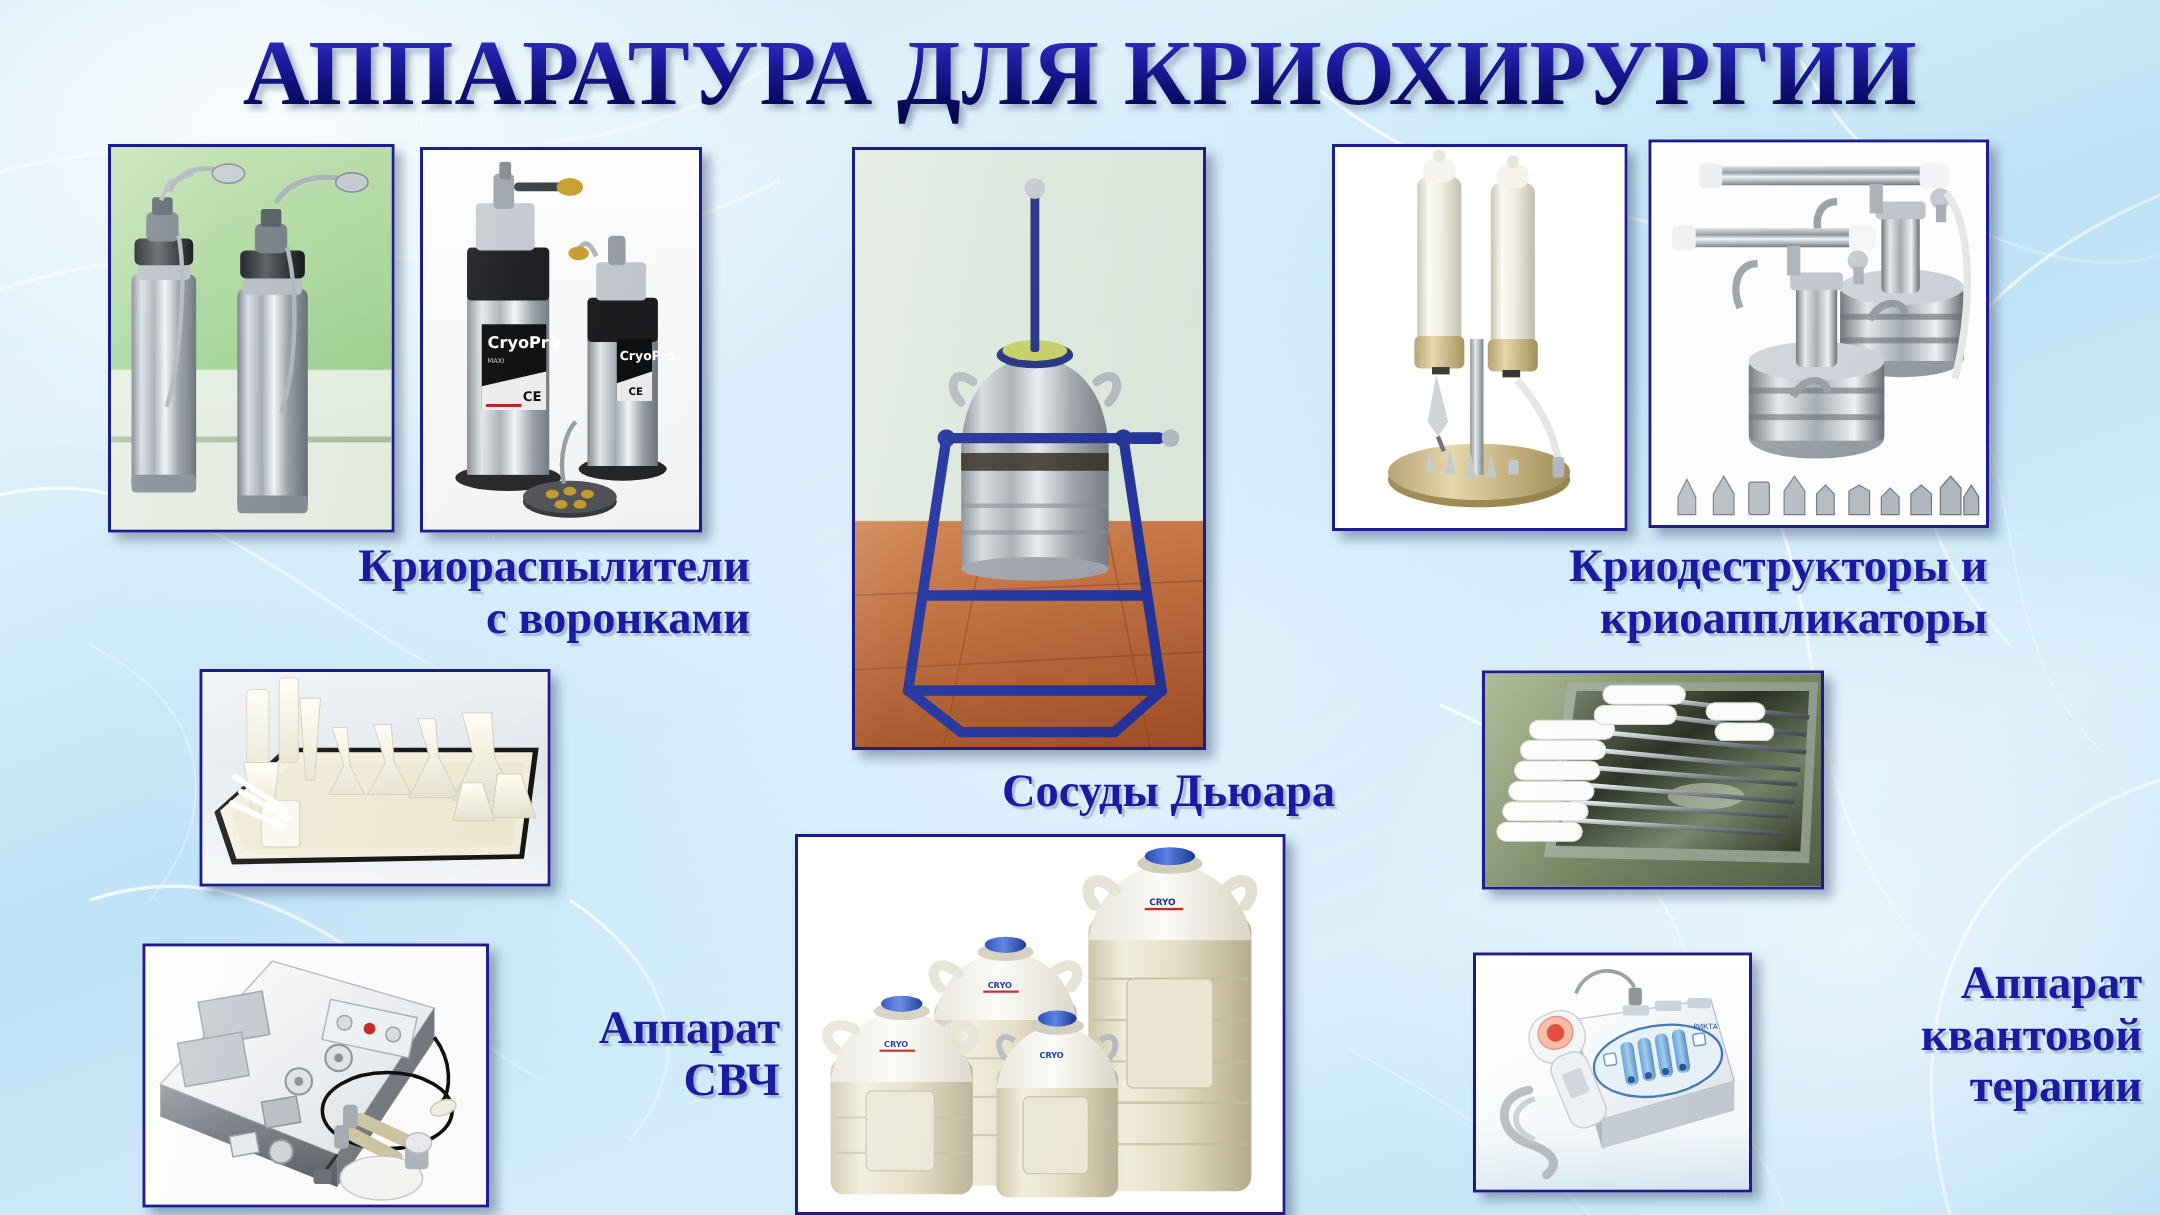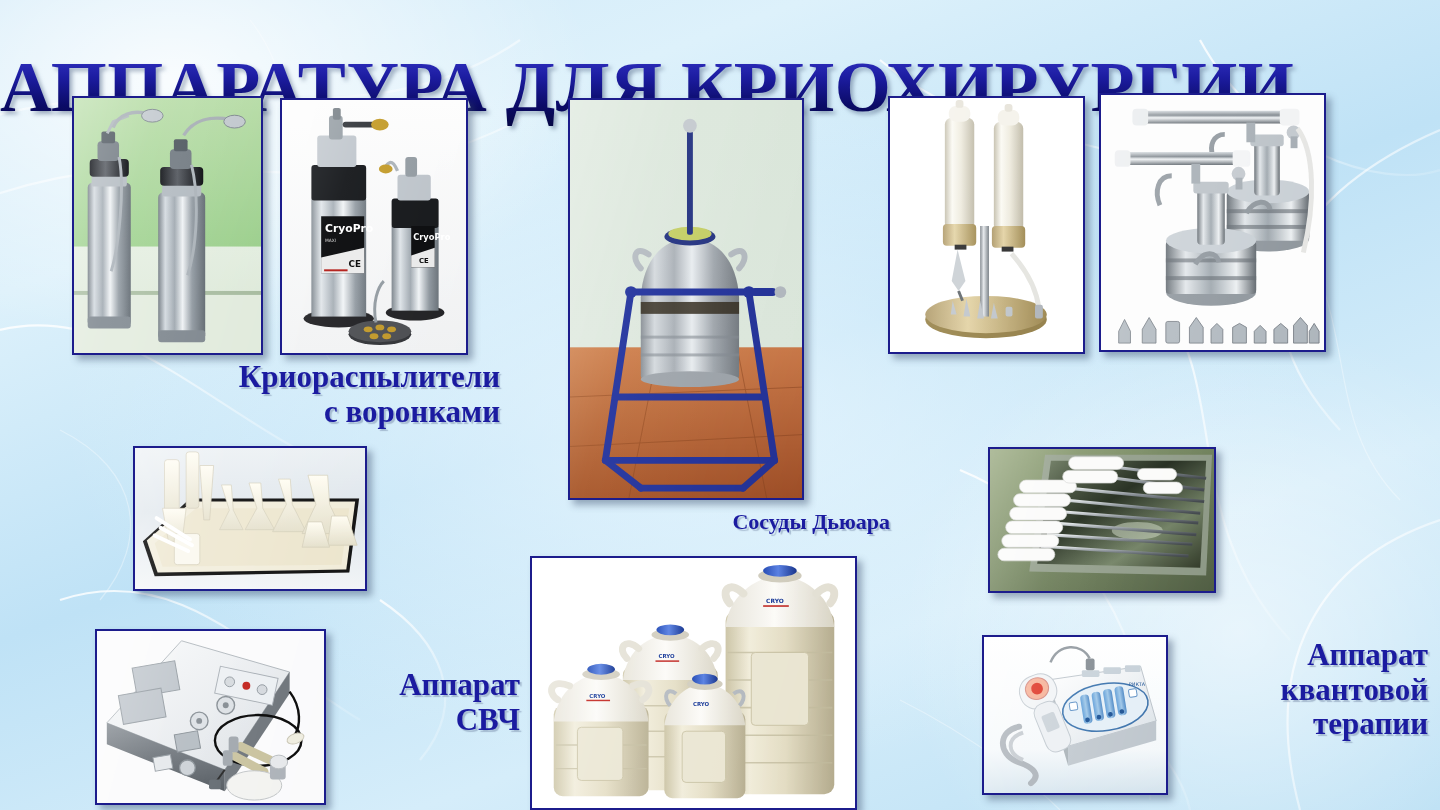--- a/index.html
+++ b/index.html
@@ -20,32 +20,32 @@
       radial-gradient(ellipse 520px 480px at 86% 78%, rgba(255,255,255,0.55) 0%, rgba(255,255,255,0) 65%),
       radial-gradient(ellipse 900px 500px at 48% 52%, rgba(236,248,255,0.75) 0%, rgba(236,248,255,0) 70%),
       linear-gradient(160deg, #cfe9f8 0%, #ddf1fb 22%, #bfe2f6 48%, #d5edfa 72%, #b9dff4 100%);
   }
   .ice-cracks { position: absolute; inset: 0; pointer-events: none; }
 
   
   #title {
     position: absolute;
     left: 0; right: 0; top: 14px;
-    font-size: 72px;
+    text-align: center;
+    font-size: 62px;
     font-weight: bold;
     letter-spacing: 0.5px;
     color: #10108a;
     font-family: "Liberation Serif", "DejaVu Serif", serif;
     background: linear-gradient(180deg, #3a3ad0 0%, #1c1ca0 38%, #0b0b66 72%, #060640 100%);
     -webkit-background-clip: text;
     background-clip: text;
     -webkit-text-fill-color: transparent;
     filter: drop-shadow(3px 3px 2px rgba(90,110,140,0.55));
     white-space: nowrap;
-    margin-top: 32px;
   }
 
   
   .frame {
     position: absolute;
     border: 2px solid #1c1c8c;
     background: #ffffff;
     box-shadow: 5px 5px 7px rgba(60,80,110,0.45);
     overflow: hidden;
   }
@@ -409,20 +409,22 @@
           <path d="M212 252 L212 240 L217 232 L222 240 L222 252 Z"></path>
         </g>
       </svg>
       <div class="sheen"></div>
     </div>
   </div>
 
   <div class="caption" style="left:60px; top:360px; width:440px; font-size:31px;">Криораспылители
 с воронками</div>
 
+  <div class="caption" style="left:905px; top:360px; width:420px; font-size:31px;">Криодеструкторы и
+криоаппликаторы</div>
 
   <div class="frame" style="left:133px; top:446px; width:234px; height:145px;">
     <div class="photo" style="background:linear-gradient(180deg,#eef2f5 0%,#e3e9ee 45%,#f4f6f8 100%);">
       <svg viewBox="0 0 234 145" preserveAspectRatio="none" style="position:absolute;inset:0;width:100%;height:100%;">
         <defs>
           <linearGradient id="cream" x1="0" y1="0" x2="0" y2="1">
             <stop offset="0%" stop-color="#fffdf4"></stop>
               <stop offset="100%" stop-color="#e8e4d2"></stop>
           </linearGradient>
         </defs>
@@ -453,21 +455,21 @@
           <path d="M146 32 L158 32 L160 58 L174 86 L140 86 L154 58 Z"></path>
           <path d="M176 28 L196 28 L198 58 L212 88 L170 88 L184 58 Z"></path>
           <path d="M200 70 L216 70 L226 100 L196 100 Z"></path>
           <path d="M176 76 L190 76 L198 102 L170 102 Z"></path>
         </g>
       </svg>
       <div class="sheen"></div>
     </div>
   </div>
 
-  <div class="caption" style="left:490px; top:510px; width:400px; font-size:22px;">Сосуды Дьюара</div>
+  <div class="caption" style="left:490px; top:510px; width:400px; font-size:31px;">Сосуды Дьюара</div>
 
   <div class="frame" style="left:988px; top:447px; width:228px; height:146px;">
     <div class="photo" style="background:linear-gradient(150deg,#97a77f 0%,#7e8f6a 45%,#5d6b4f 100%);">
       <svg viewBox="0 0 228 146" preserveAspectRatio="none" style="position:absolute;inset:0;width:100%;height:100%;">
         <defs>
           <linearGradient id="trayG" x1="0" y1="0" x2="1" y2="1">
             <stop offset="0%" stop-color="#6f7d63"></stop>
               <stop offset="40%" stop-color="#2c3527"></stop>
             <stop offset="70%" stop-color="#7d8c70"></stop>
               <stop offset="100%" stop-color="#39422f"></stop>

